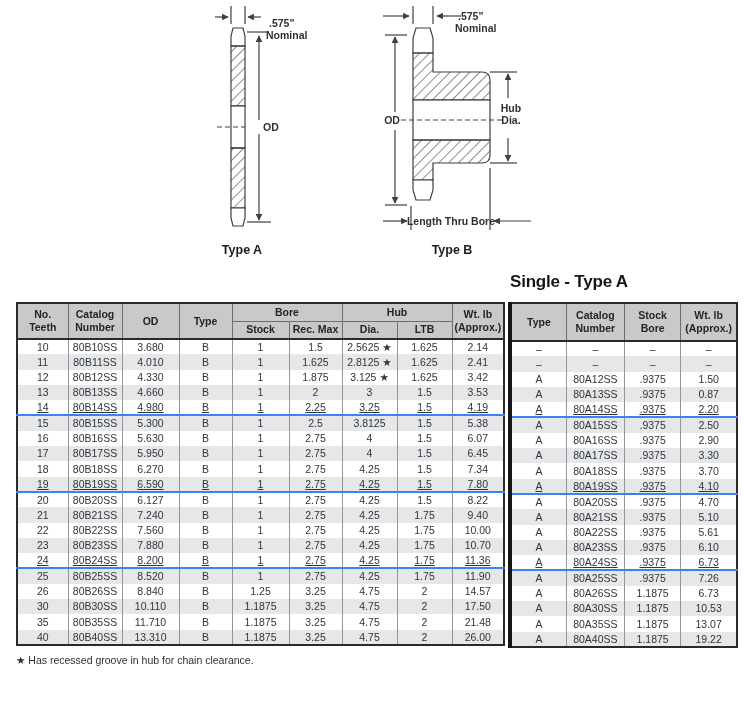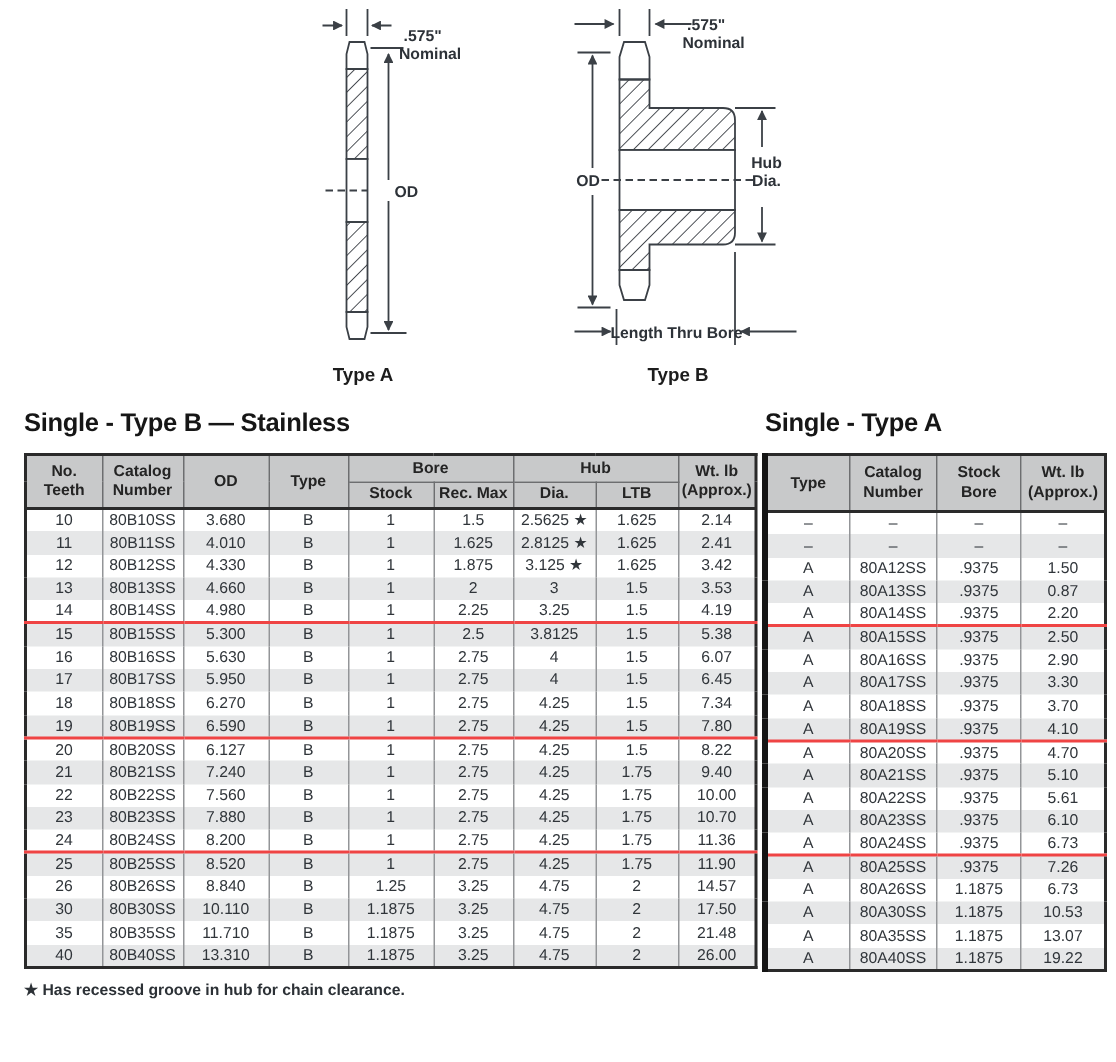--- a/index.html
+++ b/index.html
@@ -43,26 +43,26 @@
   thead { border-bottom: 2px solid #2a2a2a; }
   .tb thead tr th { height: 18px; }
   .ta thead tr th { height: 38px; }
   td {
     font-size: 10.5px; text-align: center; vertical-align: middle;
     height: 15.3px; padding: 0 2px; line-height: 1;
     border-left: 1px solid #939598; border-right: 1px solid #939598;
     color: #30353a;
   }
   tr.alt td { background: #e6e7e8; }
-  tr.group-end td { border-bottom: 2px solid #ef4444; }
+  tr.group-end td { border-bottom: 2px solid #3b82f6; text-decoration: underline; }
 
   
   .footnotes { margin: 6px 16px 0 16px; }
   .footnotes p { font-size: 10.5px; color: #2c3136; line-height: 1.25; white-space: pre-line; }
-  #footnote-star { margin-bottom: 22px; font-weight: bold; }
+  #footnote-star { margin-bottom: 22px; }
 </style>
 </head>
 <body>
 
 <div class="page">
 
   <div class="diagrams">
 
     <svg id="svg-type-a" width="102" height="258" viewBox="0 0 102 258">
       <defs>
@@ -143,21 +143,20 @@
       <text class="dim-label" x="74" y="30">Nominal</text>
       <text class="dim-label" x="11" y="122" text-anchor="middle">OD</text>
       <text class="dim-label" x="130" y="110" text-anchor="middle">Hub</text>
       <text class="dim-label" x="130" y="122" text-anchor="middle">Dia.</text>
       <text class="dim-label" x="70" y="223" text-anchor="middle">Length Thru Bore</text>
       <text class="cap-label" x="71" y="252" text-anchor="middle">Type B</text>
     </svg>
   </div>
 
   <div class="titles">
-    <h2 id="title-left">Single - Type B — Stainless</h2>
     <h2 id="title-right">Single - Type A</h2>
   </div>
 
   <div class="tables">
 
     <table class="tb">
       <colgroup>
         <col style="width:51px">
           <col style="width:54px">
           <col style="width:57px">

